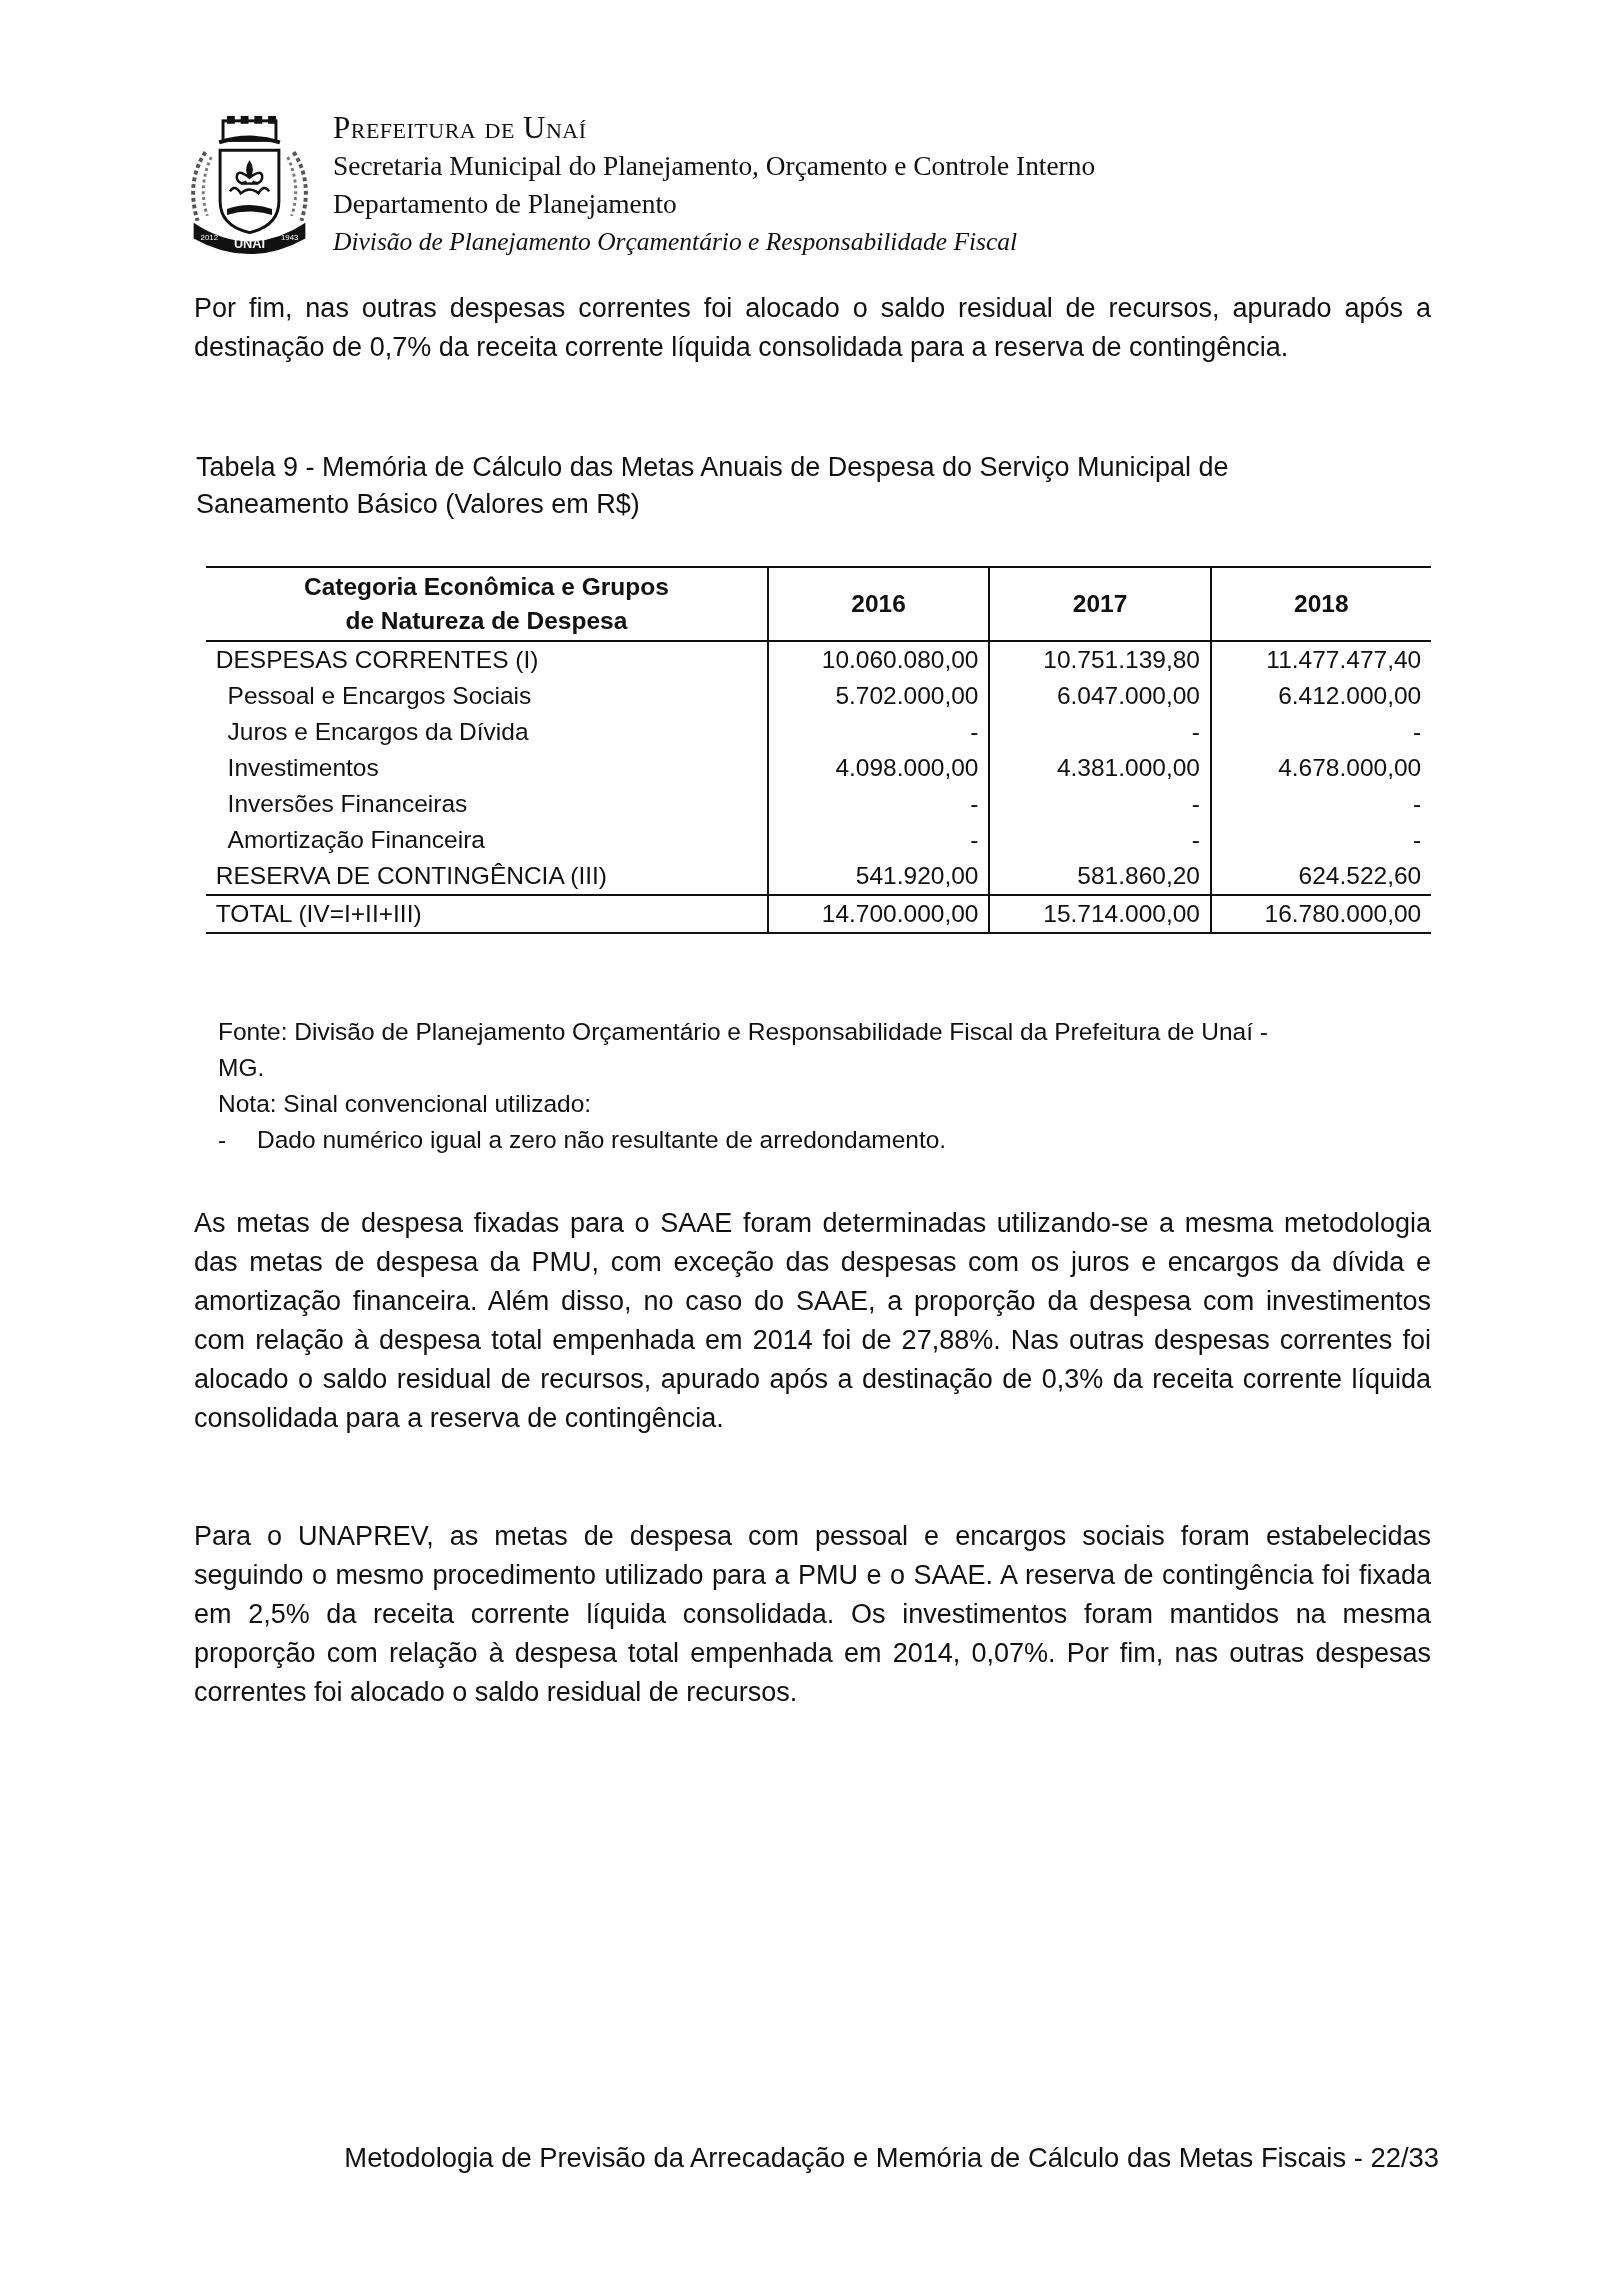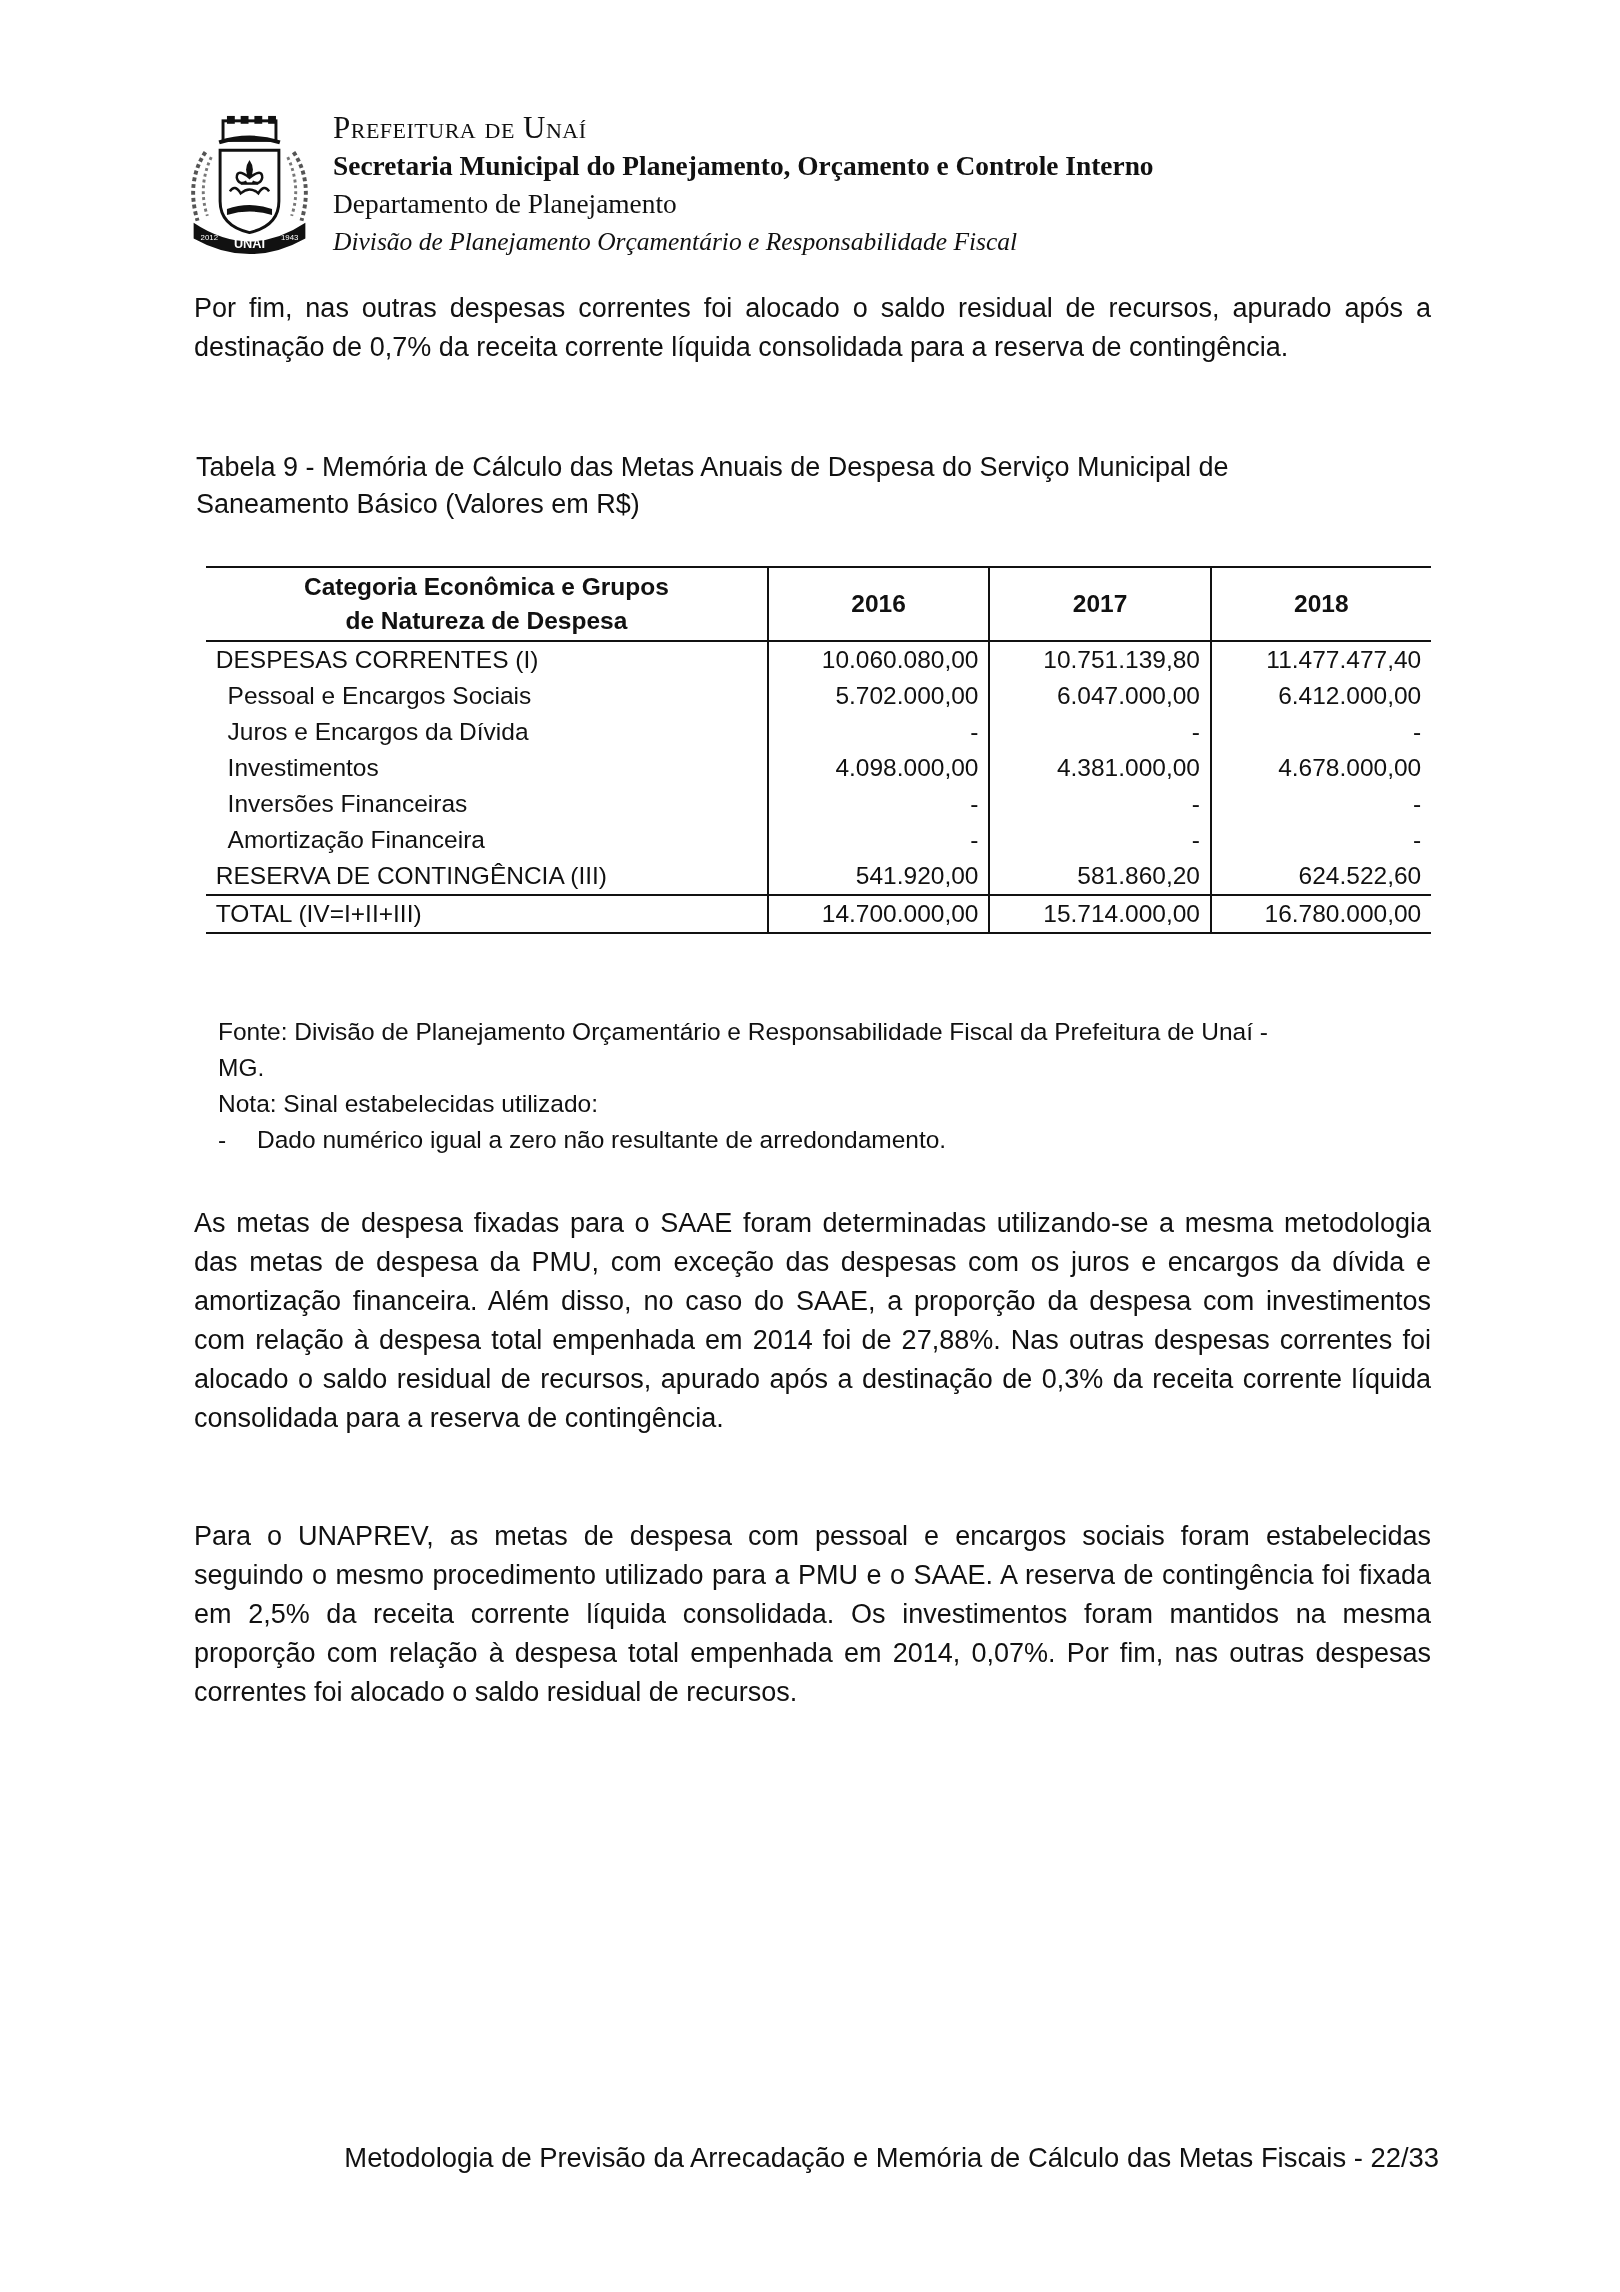--- a/index.html
+++ b/index.html
@@ -1,21 +1,21 @@
 <!DOCTYPE html>
 <html><head>
 <meta charset="utf-8">
 <style>
   html, body { margin: 0; padding: 0; background: #ffffff; }
   body { width: 1620px; height: 2293px; position: relative; color: #111; font-family: "Liberation Sans", sans-serif; }
   .header { position: absolute; left: 176px; top: 108px; height: 157px; width: 1078px; }
   .crest { position: absolute; left: 0; top: 4.9px; width: 147px; height: 147px; }
   .header-text { position: absolute; left: 157px; top: 0; font-family: "Liberation Serif", serif; }
   .h1 { font-size: 31px; font-variant: small-caps; letter-spacing: 0.5px; line-height: 39px; }
-  .h2 { font-size: 27.4px; line-height: 39px; font-weight: bold; }
+  .h2 { font-size: 27.4px; line-height: 39px; font-weight: normal; }
   .h3 { font-size: 27.4px; line-height: 37px; }
   .h4 { font-size: 25.5px; line-height: 37px; font-style: italic; }
 
   .para { position: absolute; left: 194px; width: 1237px; font-size: 27px; line-height: 39px; text-align: justify; }
   .p1 { top: 289px; }
   .p2 { top: 1204px; }
   .p3 { top: 1517px; }
 
   .caption { position: absolute; left: 196px; width: 1235px; top: 449px; font-size: 27px; line-height: 37px; }
 
@@ -139,21 +139,21 @@
       <td class="num">14.700.000,00</td>
       <td class="num">15.714.000,00</td>
       <td class="num">16.780.000,00</td>
     </tr>
   </tbody>
 </table>
 
 <div class="notes">
   <div>Fonte: Divisão de Planejamento Orçamentário e Responsabilidade Fiscal da Prefeitura de Unaí -</div>
   <div>MG.</div>
-  <div>Nota: Sinal estabelecidas utilizado:</div>
+  <div>Nota: Sinal convencional utilizado:</div>
   <div>
     <span class="bullet">-</span><span>Dado numérico igual a zero não resultante de arredondamento.</span>
   </div>
 </div>
 
 <p class="para p2" style="margin:0">As metas de despesa fixadas para o SAAE foram determinadas utilizando-se a mesma metodologia das metas de despesa da PMU, com exceção das despesas com os juros e encargos da dívida e amortização financeira. Além disso, no caso do SAAE, a proporção da despesa com investimentos com relação à despesa total empenhada em 2014 foi de 27,88%. Nas outras despesas correntes foi alocado o saldo residual de recursos, apurado após a destinação de 0,3% da receita corrente líquida consolidada para a reserva de contingência.</p>
 
 <p class="para p3" style="margin:0">Para o UNAPREV, as metas de despesa com pessoal e encargos sociais foram estabelecidas seguindo o mesmo procedimento utilizado para a PMU e o SAAE. A reserva de contingência foi fixada em 2,5% da receita corrente líquida consolidada. Os investimentos foram mantidos na mesma proporção com relação à despesa total empenhada em 2014, 0,07%. Por fim, nas outras despesas correntes foi alocado o saldo residual de recursos.</p>
 
 <div class="footer">Metodologia de Previsão da Arrecadação e Memória de Cálculo das Metas Fiscais - 22/33</div>

